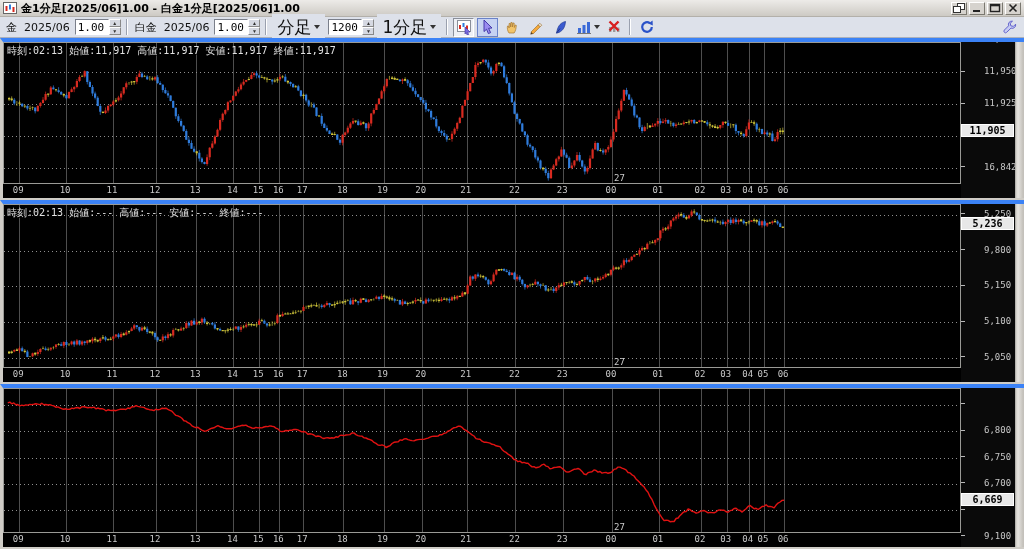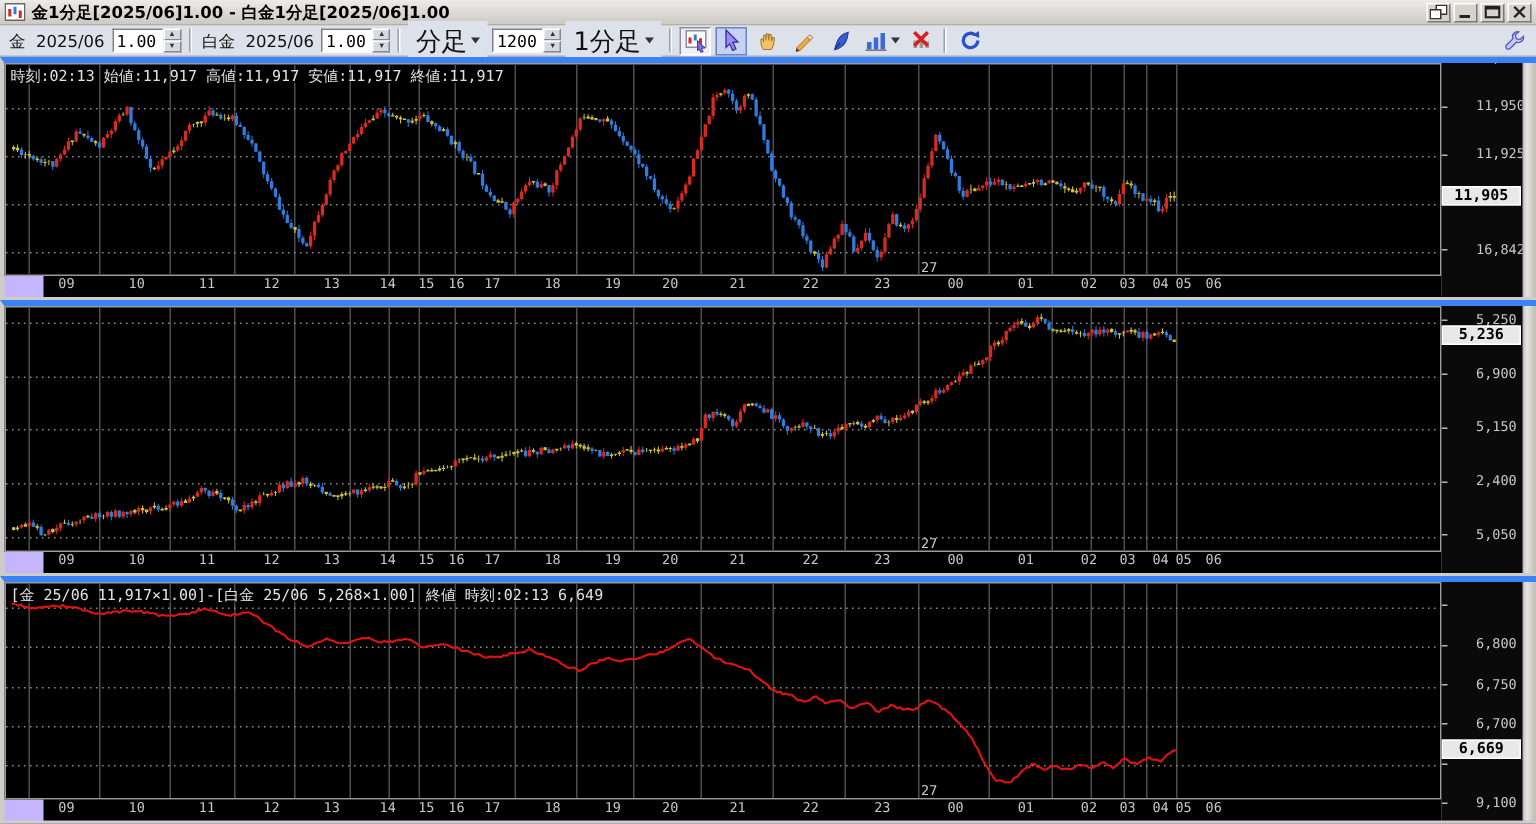--- a/index.html
+++ b/index.html
@@ -50,21 +50,21 @@
            border-bottom:2px solid #cfccc6; background:#c4b5fd; }
   .panel-gold   { grid-template-rows:142px 14px; flex:0 0 160px; }
   .panel-plat   { grid-template-rows:164px 14px; flex:0 0 182px; }
   .panel-spread { grid-template-rows:145px 14px; flex:0 0 163px; }
   .plot { grid-area:1/1; position:relative; background:#000; overflow:hidden;
           border:1px solid #9a9a96; }
   .plot svg { position:absolute; left:0; top:0; }
   .info { position:absolute; left:3px; top:1px; z-index:5; color:#e2e2e2;
           font:10px "DejaVu Sans Mono", monospace; white-space:nowrap;
           text-shadow:1px 1px 0 #000; }
-  .xstrip { grid-area:2/1; position:relative; background:#000; overflow:hidden;margin-left:26px; }
+  .xstrip { grid-area:2/1; position:relative; background:#000; overflow:hidden; }
   .xtick { position:absolute; top:1px; transform:translateX(-50%);
            font:9px "DejaVu Sans Mono", monospace; color:#c8c8c8; }
   .yaxis { grid-column:2; grid-row:1/3; position:relative; background:#0a0a0a; overflow:hidden; }
   .ytick { position:absolute; left:23px; font:9px "DejaVu Sans Mono", monospace; color:#c8c8c8; }
   .ytick-mark { position:absolute; left:0; width:4px; height:1px; background:#b8b8b8; }
   .ycur { position:absolute; left:0; right:1px; height:13px; background:#e8e8e8;
           border:1px solid #fff; color:#000; font:bold 10px "DejaVu Sans Mono", monospace;
           text-align:center; line-height:11px; z-index:6; }
   .rightpad { grid-column:3; grid-row:1/3;
               background:linear-gradient(to right,#9a9a96 0,#cfccc6 1px,#e6e4e0 3px,#c4c1bb 8px); }
@@ -260,41 +260,42 @@
         <span class="xtick" style="left: 696.924px;">02</span>
         <span class="xtick" style="left: 722.736px;">03</span>
         <span class="xtick" style="left: 744.724px;">04</span>
         <span class="xtick" style="left: 760.02px;">05</span>
         <span class="xtick" style="left: 780.096px;">06</span>
       </div>
   </div>
 
   <div class="panel panel-plat">
     <div class="plot">
+      <div class="info">時刻:02:13 始値:--- 高値:--- 安値:--- 終値:---</div>
     <svg width="956" height="162">
           <path d="M15.5 0V162M62.5 0V162M109.5 0V162M152.5 0V162M192.5 0V162M229.5 0V162M255.5 0V162M275.5 0V162M299.5 0V162M339.5 0V162M380.5 0V162M418.5 0V162M463.5 0V162M511.5 0V162M559.5 0V162M608.5 0V162M655.5 0V162M697.5 0V162M723.5 0V162M745.5 0V162M760.5 0V162M780.5 0V162" stroke="#4e4e4e" stroke-width="1" fill="none"></path>
           <path d="M0 153.5H956M0 117.5H956M0 81.5H956M0 46.5H956M0 10.5H956" stroke="#8f8f8f" stroke-width="1" stroke-dasharray="1 3" fill="none"></path>
           <path d="M10.3 144.2L10.3 147.3M15.5 141.4L15.5 148.1M28.6 147.6L28.6 152.2M33.8 144.7L33.8 151.0M36.4 143.2L36.4 149.1M46.8 142.4L46.8 146.0M52.0 139.1L52.0 143.8M59.8 136.3L59.8 143.1M67.6 135.7L67.6 140.3M72.9 134.1L72.9 140.5M78.1 135.3L78.1 140.9M83.3 135.1L83.3 139.6M88.5 132.2L88.5 138.5M96.3 132.6L96.3 138.0M109.3 130.7L109.3 136.1M111.9 129.0L111.9 132.9M117.1 126.9L117.1 133.2M122.3 125.1L122.3 130.5M127.6 121.9L127.6 126.3M130.2 118.9L130.2 125.0M138.0 121.2L138.0 126.2M158.8 129.2L158.8 137.3M164.0 127.2L164.0 134.6M169.2 123.3L169.2 132.6M177.1 121.6L177.1 126.0M182.3 116.0L182.3 124.0M187.5 115.1L187.5 120.8M192.7 114.8L192.7 120.4M197.9 112.5L197.9 119.8M231.8 121.4L231.8 124.5M237.0 120.1L237.0 127.0M242.2 117.4L242.2 123.2M255.2 113.7L255.2 120.0M273.4 108.5L273.4 119.2M278.6 106.7L278.6 112.0M299.5 100.2L299.5 106.3M320.3 98.8L320.3 103.0M322.9 95.9L322.9 100.9M349.0 92.5L349.0 99.9M356.8 92.7L356.8 98.3M364.6 94.0L364.6 97.8M372.4 90.5L372.4 94.3M377.6 88.7L377.6 94.5M398.5 93.9L398.5 101.1M411.5 92.8L411.5 99.0M421.9 92.7L421.9 98.6M437.5 92.0L437.5 96.8M448.0 90.9L448.0 95.6M453.2 90.0L453.2 95.2M458.4 86.2L458.4 91.9M463.6 79.0L463.6 89.4M466.2 70.2L466.2 80.9M471.4 69.3L471.4 76.0M487.0 74.7L487.0 80.3M489.6 67.5L489.6 77.1M492.3 64.2L492.3 70.5M507.9 67.2L507.9 70.3M513.1 69.3L513.1 76.3M523.5 79.9L523.5 83.6M531.3 74.3L531.3 79.9M552.2 82.0L552.2 87.9M554.8 77.8L554.8 84.9M560.0 77.2L560.0 82.2M575.6 75.9L575.6 81.1M580.8 71.9L580.8 77.3M591.2 72.8L591.2 77.7M596.4 71.4L596.4 75.7M599.1 70.1L599.1 74.6M601.7 67.8L601.7 73.2M606.9 64.6L606.9 71.4M609.5 60.5L609.5 66.2M617.3 58.4L617.3 64.7M619.9 53.4L619.9 62.7M625.1 53.6L625.1 57.5M627.7 51.1L627.7 56.2M630.3 49.3L630.3 52.2M635.5 42.9L635.5 51.6M638.1 41.2L638.1 46.0M643.3 37.4L643.3 44.2M651.2 34.3L651.2 40.2M653.8 33.0L653.8 36.7M656.4 25.2L656.4 35.7M659.0 21.8L659.0 28.0M664.2 19.3L664.2 25.5M666.8 15.4L666.8 24.1M669.4 12.1L669.4 16.5M672.0 9.7L672.0 15.6M674.6 7.5L674.6 13.9M685.0 9.5L685.0 14.1M687.6 4.7L687.6 12.1M721.5 16.2L721.5 21.3M724.1 14.2L724.1 19.1M729.3 12.9L729.3 19.1M734.5 13.6L734.5 19.4M747.5 15.2L747.5 16.7M758.0 15.3L758.0 22.6M763.2 17.4L763.2 22.0M768.4 15.5L768.4 19.7" stroke="#d82a20" stroke-width="0.7" fill="none"></path>
           <path d="M10.3 146.6L10.3 145.0M15.5 145.6L15.5 143.3M28.6 151.3L28.6 148.2M33.8 149.1L33.8 147.0M36.4 147.0L36.4 144.0M46.8 144.4L46.8 142.8M52.0 141.9L52.0 139.4M59.8 140.8L59.8 137.1M67.6 139.2L67.6 136.4M72.9 139.5L72.9 135.4M78.1 139.5L78.1 136.4M83.3 137.9L83.3 135.5M88.5 136.2L88.5 133.7M96.3 135.9L96.3 133.4M109.3 133.7L109.3 131.4M111.9 131.4L111.9 129.4M117.1 132.1L117.1 129.1M122.3 129.8L122.3 127.3M127.6 126.1L127.6 123.4M130.2 123.4L130.2 120.3M138.0 125.6L138.0 122.8M158.8 135.3L158.8 131.6M164.0 133.1L164.0 129.3M169.2 130.4L169.2 125.1M177.1 125.4L177.1 123.6M182.3 123.1L182.3 118.0M187.5 120.5L187.5 115.8M192.7 119.5L192.7 117.0M197.9 117.5L197.9 113.7M231.8 123.7L231.8 121.4M237.0 124.7L237.0 121.9M242.2 121.8L242.2 119.8M255.2 119.8L255.2 115.7M273.4 117.9L273.4 110.3M278.6 110.9L278.6 109.0M299.5 106.0L299.5 102.0M320.3 102.1L320.3 99.9M322.9 99.9L322.9 98.0M349.0 99.2L349.0 95.0M356.8 97.8L356.8 93.7M364.6 97.0L364.6 94.7M372.4 93.8L372.4 91.8M377.6 93.9L377.6 90.9M398.5 99.4L398.5 96.4M411.5 96.6L411.5 95.0M421.9 98.4L421.9 94.6M437.5 96.0L437.5 94.2M448.0 95.5L448.0 92.3M453.2 93.5L453.2 91.2M458.4 91.4L458.4 87.7M463.6 88.7L463.6 80.4M466.2 80.4L466.2 71.4M471.4 73.7L471.4 69.5M487.0 79.2L487.0 76.2M489.6 76.2L489.6 69.4M492.3 69.4L492.3 64.7M507.9 70.0L507.9 67.8M513.1 74.2L513.1 71.8M523.5 82.2L523.5 80.3M531.3 79.5L531.3 76.7M552.2 86.0L552.2 82.6M554.8 82.6L554.8 80.2M560.0 80.6L560.0 77.5M575.6 79.6L575.6 76.1M580.8 75.0L580.8 72.1M591.2 76.3L591.2 73.6M596.4 75.0L596.4 73.6M599.1 73.6L599.1 72.0M601.7 72.0L601.7 69.3M606.9 69.8L606.9 64.7M609.5 64.7L609.5 62.5M617.3 62.6L617.3 60.3M619.9 60.3L619.9 55.2M625.1 56.8L625.1 55.0M627.7 55.0L627.7 51.7M630.3 51.7L630.3 49.8M635.5 49.4L635.5 45.3M638.1 45.3L638.1 43.1M643.3 44.2L643.3 38.7M651.2 37.8L651.2 35.0M653.8 35.0L653.8 33.2M656.4 33.2L656.4 25.6M659.0 25.6L659.0 23.7M664.2 24.0L664.2 21.6M666.8 21.6L666.8 15.6M669.4 15.6L669.4 13.6M672.0 13.6L672.0 11.5M674.6 11.5L674.6 9.5M685.0 13.2L685.0 10.4M687.6 10.4L687.6 6.5M721.5 19.0L721.5 17.0M724.1 17.0L724.1 14.8M729.3 18.0L729.3 14.6M734.5 16.9L734.5 14.9M747.5 16.7L747.5 15.3M758.0 20.2L758.0 16.3M763.2 20.6L763.2 17.9M768.4 18.1L768.4 16.6" stroke="#d82a20" stroke-width="2.2" fill="none"></path>
           <path d="M18.2 141.5L18.2 146.4M23.4 144.9L23.4 152.2M41.6 141.5L41.6 145.7M57.2 137.1L57.2 141.2M62.4 135.1L62.4 142.2M70.2 135.4L70.2 141.8M75.5 135.2L75.5 140.6M80.7 135.8L80.7 140.4M101.5 130.9L101.5 136.5M114.5 127.9L114.5 133.6M132.8 120.0L132.8 124.1M135.4 121.7L135.4 127.2M143.2 121.5L143.2 129.0M151.0 126.4L151.0 134.7M153.6 131.4L153.6 137.0M161.4 130.4L161.4 135.4M184.9 116.3L184.9 122.8M190.1 113.3L190.1 119.9M200.5 112.3L200.5 119.0M208.3 117.0L208.3 120.5M210.9 117.0L210.9 124.6M216.1 122.6L216.1 125.9M234.4 121.4L234.4 126.8M260.4 114.5L260.4 119.0M263.0 117.7L263.0 122.3M317.7 98.9L317.7 103.6M325.5 97.8L325.5 102.4M346.4 93.2L346.4 99.9M354.2 95.9L354.2 100.2M362.0 93.2L362.0 97.4M375.0 91.4L375.0 95.7M390.7 92.8L390.7 97.6M395.9 94.8L395.9 99.7M401.1 95.6L401.1 99.1M419.3 95.9L419.3 99.3M424.5 92.9L424.5 97.5M445.4 92.4L445.4 98.1M468.8 70.7L468.8 75.5M474.0 67.5L474.0 72.6M481.8 71.5L481.8 75.7M484.4 73.8L484.4 80.7M500.1 63.2L500.1 66.4M502.7 64.0L502.7 67.4M505.3 65.0L505.3 70.8M510.5 66.7L510.5 74.7M515.7 70.1L515.7 76.8M518.3 73.9L518.3 80.5M520.9 78.6L520.9 84.6M533.9 76.5L533.9 81.7M536.5 78.6L536.5 83.6M541.7 80.1L541.7 86.4M549.6 81.4L549.6 87.9M570.4 75.6L570.4 81.7M583.4 70.2L583.4 75.2M586.0 72.1L586.0 77.5M622.5 53.1L622.5 58.4M679.8 8.0L679.8 12.9M692.8 7.4L692.8 11.0M695.4 8.5L695.4 15.3M711.1 12.1L711.1 18.4M718.9 14.5L718.9 20.2M726.7 12.3L726.7 20.0M731.9 12.4L731.9 19.4M739.7 14.2L739.7 19.6M755.3 13.6L755.3 20.7M760.6 14.4L760.6 21.5M773.6 15.1L773.6 20.2M776.2 17.7L776.2 22.1" stroke="#2f7cdc" stroke-width="0.7" fill="none"></path>
           <path d="M18.2 143.3L18.2 146.2M23.4 146.4L23.4 151.9M41.6 143.5L41.6 144.9M57.2 139.3L57.2 140.8M62.4 137.1L62.4 139.9M70.2 136.4L70.2 139.5M75.5 135.4L75.5 139.5M80.7 136.4L80.7 137.9M101.5 132.2L101.5 134.8M114.5 129.4L114.5 132.1M132.8 120.3L132.8 122.1M135.4 122.1L135.4 125.6M143.2 123.7L143.2 127.1M151.0 128.0L151.0 132.2M153.6 132.2L153.6 135.2M161.4 131.6L161.4 133.1M184.9 118.0L184.9 120.5M190.1 115.8L190.1 119.5M200.5 113.7L200.5 117.5M208.3 118.1L208.3 119.6M210.9 119.6L210.9 123.4M216.1 123.9L216.1 125.5M234.4 121.4L234.4 124.7M260.4 115.7L260.4 118.5M263.0 118.5L263.0 120.5M317.7 100.6L317.7 102.1M325.5 98.0L325.5 99.9M346.4 95.5L346.4 99.2M354.2 96.2L354.2 97.8M362.0 94.6L362.0 97.0M375.0 91.8L375.0 93.9M390.7 94.0L390.7 95.7M395.9 95.0L395.9 99.4M401.1 96.4L401.1 99.0M419.3 96.3L419.3 98.4M424.5 94.6L424.5 96.3M445.4 93.9L445.4 95.5M468.8 71.4L468.8 73.7M474.0 69.5L474.0 71.3M481.8 72.3L481.8 74.7M484.4 74.7L484.4 79.2M500.1 64.0L500.1 65.7M502.7 65.7L502.7 67.1M505.3 67.1L505.3 70.0M510.5 67.8L510.5 74.2M515.7 71.8L515.7 74.7M518.3 74.7L518.3 79.0M520.9 79.0L520.9 82.2M533.9 76.7L533.9 79.3M536.5 79.3L536.5 81.0M541.7 80.3L541.7 85.5M549.6 83.8L549.6 86.0M570.4 77.3L570.4 79.4M583.4 72.1L583.4 74.5M586.0 74.5L586.0 77.0M622.5 55.2L622.5 56.8M679.8 10.1L679.8 12.6M692.8 7.5L692.8 10.0M695.4 10.0L695.4 14.6M711.1 14.5L711.1 16.5M718.9 16.8L718.9 19.0M726.7 14.8L726.7 18.0M731.9 14.6L731.9 16.9M739.7 15.8L739.7 18.2M755.3 16.2L755.3 20.2M760.6 16.3L760.6 20.6M773.6 16.5L773.6 18.5M776.2 18.5L776.2 21.9" stroke="#2f7cdc" stroke-width="2.2" fill="none"></path>
           <path d="M5.1 146.6L5.1 148.7M7.7 145.6L7.7 148.8M12.9 143.4L12.9 145.6M20.8 144.1L20.8 148.3M26.0 151.0L26.0 152.1M31.2 147.4L31.2 150.7M39.0 141.4L39.0 144.3M44.2 142.5L44.2 146.1M49.4 141.3L49.4 144.4M54.6 138.1L54.6 140.6M65.0 138.0L65.0 141.1M85.9 134.4L85.9 137.9M91.1 131.9L91.1 137.4M93.7 134.8L93.7 137.3M98.9 130.0L98.9 134.5M104.1 133.4L104.1 135.4M106.7 131.9L106.7 135.3M119.7 127.5L119.7 130.4M125.0 125.4L125.0 129.0M140.6 120.8L140.6 125.1M145.8 126.3L145.8 128.3M148.4 126.1L148.4 130.6M156.2 134.7L156.2 136.0M166.6 128.2L166.6 131.8M171.8 122.9L171.8 125.1M174.4 124.0L174.4 126.5M179.7 122.2L179.7 125.6M195.3 115.9L195.3 119.8M203.1 116.0L203.1 120.5M205.7 117.9L205.7 119.7M213.5 123.4L213.5 125.5M218.7 125.0L218.7 125.8M221.3 125.6L221.3 128.4M223.9 123.0L223.9 127.6M226.5 122.3L226.5 125.7M229.2 122.7L229.2 126.0M239.6 119.8L239.6 123.4M244.8 117.2L244.8 121.3M247.4 118.1L247.4 121.5M250.0 119.6L250.0 121.0M252.6 118.0L252.6 122.3M257.8 113.7L257.8 116.2M265.6 117.0L265.6 121.4M268.2 116.3L268.2 120.9M270.8 116.6L270.8 120.4M276.0 110.0L276.0 112.0M281.3 107.6L281.3 109.1M283.9 107.0L283.9 109.1M286.5 108.0L286.5 109.1M289.1 105.5L289.1 109.3M291.7 105.2L291.7 109.0M294.3 105.1L294.3 107.2M296.9 105.4L296.9 108.4M302.1 100.7L302.1 103.9M304.7 100.6L304.7 103.9M307.3 98.5L307.3 102.7M309.9 100.0L309.9 100.5M312.5 97.5L312.5 101.8M315.1 98.7L315.1 103.4M328.1 99.0L328.1 100.4M330.7 96.5L330.7 102.8M333.3 95.7L333.3 99.5M336.0 95.3L336.0 99.0M338.6 96.0L338.6 98.9M341.2 94.3L341.2 99.8M343.8 94.2L343.8 96.3M351.6 93.9L351.6 97.1M359.4 93.0L359.4 94.7M367.2 94.4L367.2 96.2M369.8 93.3L369.8 95.6M380.2 89.2L380.2 94.0M382.8 90.6L382.8 94.0M385.4 90.6L385.4 95.7M388.1 91.4L388.1 96.0M393.3 94.5L393.3 96.0M403.7 96.8L403.7 100.7M406.3 97.6L406.3 99.0M408.9 95.5L408.9 99.2M414.1 94.3L414.1 95.7M416.7 92.4L416.7 97.9M427.1 93.6L427.1 96.4M429.7 94.9L429.7 97.2M432.3 93.4L432.3 96.8M434.9 92.7L434.9 97.7M440.2 92.3L440.2 94.7M442.8 92.8L442.8 96.3M450.6 90.2L450.6 95.4M455.8 91.1L455.8 92.1M461.0 87.3L461.0 90.4M476.6 69.3L476.6 72.8M479.2 70.1L479.2 73.6M494.9 64.0L494.9 65.9M497.5 63.7L497.5 65.9M526.1 78.7L526.1 82.2M528.7 77.9L528.7 80.6M539.1 78.2L539.1 81.0M544.3 82.9L544.3 86.8M547.0 82.0L547.0 85.6M557.4 77.8L557.4 81.6M562.6 77.3L562.6 79.8M565.2 75.9L565.2 78.8M567.8 75.3L567.8 78.4M573.0 77.5L573.0 80.7M578.2 74.4L578.2 77.0M588.6 75.0L588.6 79.4M593.8 71.7L593.8 77.0M604.3 68.5L604.3 71.1M612.1 61.6L612.1 64.8M614.7 61.6L614.7 65.0M632.9 48.2L632.9 49.9M640.7 42.2L640.7 45.6M645.9 36.0L645.9 39.4M648.5 35.3L648.5 38.0M661.6 22.0L661.6 26.0M677.2 7.2L677.2 11.6M682.4 10.3L682.4 14.9M690.2 4.2L690.2 9.1M698.0 14.4L698.0 16.1M700.6 14.7L700.6 17.3M703.3 14.4L703.3 16.9M705.9 13.6L705.9 16.6M708.5 13.7L708.5 17.5M713.7 15.2L713.7 18.0M716.3 15.7L716.3 19.8M737.1 13.8L737.1 16.8M742.3 17.0L742.3 20.8M744.9 15.5L744.9 19.3M750.1 13.4L750.1 17.6M752.7 14.2L752.7 18.5M765.8 16.9L765.8 18.9M771.0 14.0L771.0 18.0M778.8 21.9L778.8 23.1" stroke="#cdc33a" stroke-width="0.7" fill="none"></path>
           <path d="M5.1 146.5L5.1 148.4M7.7 147.9L7.7 146.6M12.9 144.5L12.9 146.1M20.8 145.7L20.8 146.9M26.0 151.4L26.0 151.8M31.2 147.7L31.2 149.6M39.0 143.5L39.0 144.0M44.2 144.4L44.2 144.9M49.4 142.3L49.4 142.4M54.6 138.9L54.6 139.8M65.0 139.4L65.0 139.7M85.9 135.0L85.9 136.7M91.1 133.7L91.1 135.2M93.7 134.7L93.7 136.4M98.9 133.4L98.9 132.2M104.1 134.3L104.1 135.3M106.7 134.8L106.7 133.7M119.7 128.6L119.7 130.3M125.0 127.3L125.0 126.1M140.6 122.3L140.6 124.2M145.8 126.6L145.8 127.7M148.4 126.7L148.4 128.5M156.2 134.7L156.2 135.8M166.6 129.3L166.6 130.4M171.8 124.6L171.8 124.8M174.4 124.3L174.4 125.4M179.7 123.1L179.7 123.6M195.3 116.5L195.3 118.0M203.1 117.5L203.1 118.9M205.7 118.4L205.7 118.6M213.5 122.9L213.5 124.4M218.7 125.0L218.7 126.2M221.3 125.2L221.3 126.3M223.9 125.8L223.9 124.4M226.5 123.9L226.5 124.9M229.2 123.9L229.2 124.2M239.6 121.4L239.6 122.3M244.8 119.3L244.8 120.1M247.4 119.1L247.4 120.2M250.0 119.2L250.0 120.6M252.6 119.6L252.6 120.3M257.8 115.2L257.8 116.2M265.6 120.5L265.6 119.4M268.2 118.9L268.2 119.0M270.8 118.0L270.8 118.4M276.0 109.8L276.0 111.4M281.3 108.5L281.3 109.4M283.9 108.4L283.9 109.4M286.5 108.4L286.5 109.2M289.1 108.7L289.1 107.4M291.7 106.9L291.7 107.6M294.3 106.6L294.3 106.8M296.9 105.8L296.9 106.5M302.1 101.5L302.1 101.6M304.7 100.6L304.7 101.9M307.3 101.4L307.3 100.3M309.9 99.8L309.9 100.5M312.5 100.0L312.5 101.4M315.1 100.9L315.1 101.1M328.1 99.4L328.1 100.7M330.7 100.2L330.7 98.9M333.3 98.9L333.3 97.8M336.0 97.3L336.0 97.4M338.6 96.4L338.6 97.7M341.2 97.2L341.2 95.9M343.8 95.4L343.8 96.0M351.6 95.0L351.6 96.2M359.4 93.2L359.4 95.1M367.2 94.2L367.2 95.2M369.8 94.2L369.8 94.3M380.2 90.4L380.2 92.0M382.8 91.5L382.8 92.7M385.4 92.2L385.4 94.2M388.1 93.2L388.1 94.5M393.3 95.2L393.3 95.5M403.7 99.0L403.7 98.0M406.3 97.5L406.3 98.2M408.9 97.7L408.9 96.6M414.1 94.5L414.1 95.4M416.7 94.9L416.7 96.3M427.1 95.8L427.1 95.8M429.7 94.8L429.7 95.7M432.3 94.7L432.3 95.2M434.9 94.7L434.9 96.0M440.2 93.7L440.2 94.7M442.8 93.7L442.8 94.4M450.6 92.3L450.6 93.5M455.8 90.7L455.8 91.9M461.0 87.2L461.0 89.2M476.6 70.8L476.6 71.6M479.2 71.1L479.2 72.3M494.9 64.2L494.9 65.7M497.5 65.2L497.5 64.0M526.1 79.8L526.1 80.2M528.7 79.2L528.7 80.0M539.1 80.5L539.1 80.8M544.3 85.5L544.3 84.4M547.0 83.9L547.0 84.3M557.4 79.7L557.4 81.1M562.6 77.0L562.6 78.0M565.2 77.0L565.2 77.3M567.8 76.3L567.8 77.8M573.0 78.9L573.0 80.1M578.2 76.1L578.2 75.0M588.6 76.5L588.6 76.8M593.8 73.6L593.8 75.0M604.3 68.8L604.3 70.3M612.1 62.5L612.1 63.7M614.7 63.7L614.7 62.6M632.9 49.3L632.9 49.9M640.7 43.1L640.7 44.2M645.9 38.2L645.9 38.3M648.5 37.3L648.5 38.3M661.6 23.2L661.6 24.5M677.2 9.0L677.2 10.6M682.4 12.1L682.4 13.7M690.2 6.5L690.2 7.5M698.0 14.1L698.0 15.4M700.6 14.9L700.6 15.9M703.3 15.4L703.3 16.4M705.9 15.4L705.9 16.1M708.5 15.6L708.5 14.5M713.7 16.5L713.7 17.5M716.3 17.0L716.3 17.3M737.1 14.4L737.1 16.3M742.3 18.2L742.3 17.1M744.9 16.6L744.9 17.2M750.1 14.8L750.1 16.1M752.7 15.1L752.7 16.7M765.8 17.4L765.8 18.6M771.0 16.1L771.0 17.0M778.8 21.4L778.8 23.0" stroke="#cdc33a" stroke-width="2.2" fill="none"></path>
           <text x="610.0" y="160" fill="#cccccc" font-size="9px" font-family="DejaVu Sans Mono, monospace">27</text>
         </svg>
       </div>
     <div class="yaxis">
         <div class="ytick-mark" style="top: 152.222px;"></div>
         <div class="ytick" style="top: 147.722px;">5,050</div>
         <div class="ytick-mark" style="top: 116.54px;"></div>
-        <div class="ytick" style="top: 112.04px;">2,400</div>
+        <div class="ytick" style="top: 112.04px;">5,100</div>
         <div class="ytick-mark" style="top: 80.8568px;"></div>
         <div class="ytick" style="top: 76.3568px;">5,150</div>
         <div class="ytick-mark" style="top: 45.174px;"></div>
-        <div class="ytick" style="top: 40.674px;">6,900</div>
+        <div class="ytick" style="top: 40.674px;">9,800</div>
         <div class="ytick-mark" style="top: 9.49119px;"></div>
         <div class="ytick" style="top: 4.99119px;">5,250</div>
         <div class="ycur" style="top: 13.4824px;">5,236</div>
       </div>
     <div class="rightpad"></div>
     <div class="xstrip">
         <span class="xtick" style="left: 15.296px;">09</span>
         <span class="xtick" style="left: 62.14px;">10</span>
         <span class="xtick" style="left: 108.984px;">11</span>
         <span class="xtick" style="left: 152.004px;">12</span>
@@ -314,21 +315,20 @@
         <span class="xtick" style="left: 696.924px;">02</span>
         <span class="xtick" style="left: 722.736px;">03</span>
         <span class="xtick" style="left: 744.724px;">04</span>
         <span class="xtick" style="left: 760.02px;">05</span>
         <span class="xtick" style="left: 780.096px;">06</span>
       </div>
   </div>
 
   <div class="panel panel-spread">
     <div class="plot">
-      <div class="info">[金 25/06 11,917×1.00]-[白金 25/06 5,268×1.00] 終値 時刻:02:13 6,649</div>
     <svg width="956" height="143">
           <path d="M15.5 0V143M62.5 0V143M109.5 0V143M152.5 0V143M192.5 0V143M229.5 0V143M255.5 0V143M275.5 0V143M299.5 0V143M339.5 0V143M380.5 0V143M418.5 0V143M463.5 0V143M511.5 0V143M559.5 0V143M608.5 0V143M655.5 0V143M697.5 0V143M723.5 0V143M745.5 0V143M760.5 0V143M780.5 0V143" stroke="#4e4e4e" stroke-width="1" fill="none"></path>
           <path d="M0 121.5H956M0 95.5H956M0 69.5H956M0 42.5H956M0 16.5H956" stroke="#8f8f8f" stroke-width="1" stroke-dasharray="1 3" fill="none"></path>
           <path d="M3.8 13.8L5.8 13.1L7.8 14.8L9.8 13.9L11.8 15.8L13.8 15.5L15.8 16.8L17.8 16.1L19.8 16.7L21.8 15.9L23.8 16.1L25.8 15.4L27.8 15.6L29.8 15.2L31.8 14.7L33.8 15.1L35.8 15.6L37.8 14.3L39.8 15.8L41.8 15.5L43.8 16.0L45.8 15.7L47.8 16.4L49.8 16.9L51.8 18.2L53.8 17.9L55.8 18.8L57.8 19.7L59.8 20.2L61.8 19.8L63.8 20.4L65.8 20.3L67.8 19.1L69.8 19.7L71.8 18.7L73.8 18.5L75.8 19.5L77.8 17.9L79.9 17.8L81.9 18.3L83.9 18.8L85.9 18.4L87.9 18.7L89.9 18.1L91.9 19.8L93.9 19.0L95.9 19.8L97.9 19.7L99.9 20.3L101.9 21.8L103.9 20.8L105.9 21.3L107.9 21.5L109.9 21.2L111.9 21.7L113.9 20.9L115.9 20.3L117.9 20.3L119.9 20.1L121.9 20.5L123.9 19.0L125.9 19.5L127.9 17.7L129.9 17.9L131.9 16.7L133.9 17.4L135.9 17.9L137.9 18.1L139.9 18.4L141.9 19.8L143.9 20.2L145.9 20.9L147.9 21.0L149.9 21.6L151.9 20.2L153.9 20.8L155.9 20.4L157.9 19.3L159.9 19.5L161.9 19.2L163.9 20.3L165.9 21.3L167.9 22.2L169.9 24.4L171.9 26.4L173.9 26.9L175.9 27.8L177.9 29.3L179.9 31.8L181.9 32.1L183.9 33.7L185.9 34.6L187.9 36.8L189.9 37.8L191.9 38.6L193.9 38.3L195.9 39.9L197.9 41.2L199.9 42.0L201.9 42.1L203.9 41.2L205.9 40.0L207.9 39.2L209.9 38.8L211.9 37.7L213.9 36.7L215.9 37.7L217.9 38.2L219.9 39.1L221.9 39.7L223.9 39.8L225.9 39.7L227.9 39.7L229.9 38.8L231.9 38.1L233.9 37.3L235.9 37.0L237.9 36.3L239.9 36.5L241.9 36.1L243.9 37.3L245.9 38.1L247.9 39.0L249.9 39.4L251.9 38.4L253.9 38.9L255.9 38.6L257.9 38.9L259.9 38.0L261.9 37.5L263.9 37.6L265.9 36.9L267.9 37.3L269.9 37.6L271.9 39.1L273.9 39.9L275.9 42.1L277.9 42.6L279.9 42.2L281.9 41.5L283.9 41.8L285.9 41.2L287.9 41.2L289.9 40.5L291.9 40.5L293.9 40.9L295.9 41.8L297.9 42.9L299.9 42.5L301.9 43.2L303.9 45.2L305.9 44.8L307.9 45.1L309.9 46.0L311.9 47.5L313.9 47.0L315.9 47.4L317.9 48.8L319.9 49.5L321.9 48.9L323.9 48.7L325.9 49.2L327.9 48.7L329.9 49.1L331.9 47.8L333.9 48.2L335.9 46.4L337.9 46.3L339.9 46.6L341.9 46.0L343.9 45.9L345.9 45.6L347.9 44.0L349.9 43.9L351.9 45.6L353.9 46.6L355.9 47.1L357.9 47.1L359.9 48.8L361.9 49.0L364.0 50.0L366.0 50.7L368.0 51.5L370.0 53.4L372.0 54.4L374.0 56.0L376.0 56.4L378.0 55.9L380.0 56.6L382.0 58.5L384.0 57.5L386.0 56.7L388.0 54.5L390.0 53.3L392.0 53.0L394.0 52.9L396.0 50.9L398.0 51.3L400.0 50.0L402.0 49.6L404.0 50.6L406.0 51.2L408.0 51.6L410.0 51.9L412.0 51.0L414.0 50.6L416.0 50.4L418.0 50.4L420.0 50.4L422.0 49.7L424.0 49.1L426.0 48.1L428.0 47.4L430.0 47.1L432.0 47.3L434.0 47.1L436.0 45.6L438.0 45.8L440.0 44.3L442.0 43.9L444.0 42.1L446.0 41.5L448.0 39.9L450.0 38.7L452.0 38.4L454.0 37.3L456.0 37.1L458.0 38.3L460.0 40.4L462.0 41.4L464.0 42.9L466.0 44.3L468.0 45.9L470.0 47.0L472.0 49.6L474.0 50.1L476.0 50.2L478.0 52.2L480.0 53.2L482.0 53.3L484.0 53.6L486.0 54.1L488.0 55.3L490.0 55.6L492.0 56.8L494.0 57.2L496.0 57.6L498.0 60.4L500.0 62.3L502.0 63.4L504.0 65.1L506.0 66.4L508.0 67.9L510.0 70.5L512.0 70.9L514.0 72.7L516.0 72.1L518.0 73.8L520.0 73.4L522.0 74.2L524.0 74.2L526.0 76.2L528.0 77.9L530.0 77.7L532.0 78.8L534.0 78.3L536.0 77.6L538.0 75.8L540.0 75.2L542.0 77.1L544.0 77.6L546.0 79.9L548.0 79.3L550.0 78.5L552.0 78.4L554.0 78.0L556.0 77.8L558.0 79.2L560.0 80.9L562.0 82.7L564.0 83.1L566.0 82.5L568.0 81.4L570.0 80.3L572.0 80.1L574.0 79.5L576.0 80.4L578.0 82.4L580.0 85.0L582.0 85.7L584.0 83.7L586.0 83.1L588.0 82.8L590.0 80.9L592.0 81.5L594.0 83.1L596.0 82.5L598.0 84.1L600.0 83.6L602.0 83.4L604.0 84.3L606.0 83.8L608.0 82.8L610.0 80.4L612.0 79.9L614.0 78.1L616.0 78.1L618.0 79.1L620.0 79.9L622.0 80.9L624.0 83.5L626.0 83.9L628.0 85.8L630.0 87.0L632.0 89.9L634.0 91.8L636.0 93.7L638.0 96.1L640.0 97.8L642.0 101.0L644.0 103.2L646.0 107.7L648.0 110.5L650.1 115.6L652.1 119.3L654.1 122.7L656.1 125.8L658.1 129.0L660.1 131.6L662.1 131.2L664.1 131.4L666.1 132.7L668.1 132.5L670.1 132.5L672.1 129.5L674.1 129.0L676.1 126.4L678.1 124.4L680.1 122.8L682.1 122.6L684.1 120.0L686.1 120.7L688.1 122.4L690.1 122.9L692.1 124.2L694.1 123.6L696.1 122.3L698.1 121.9L700.1 121.5L702.1 122.7L704.1 123.9L706.1 123.4L708.1 123.6L710.1 123.8L712.1 122.8L714.1 121.2L716.1 120.9L718.1 121.3L720.1 121.2L722.1 122.8L724.1 123.2L726.1 121.7L728.1 121.1L730.1 119.5L732.1 119.2L734.1 121.0L736.1 121.4L738.1 123.1L740.1 121.2L742.1 119.8L744.1 117.5L746.1 116.5L748.1 118.1L750.1 119.7L752.1 119.3L754.1 120.5L756.1 119.1L758.1 117.5L760.1 117.3L762.1 115.8L764.1 117.5L766.1 117.4L768.1 117.9L770.1 118.8L772.1 116.1L774.1 114.1L776.1 113.0L778.1 111.4L780.1 111.3" stroke="#e01212" stroke-width="1.4" fill="none" stroke-linejoin="round"></path>
           <text x="610.0" y="141" fill="#cccccc" font-size="9px" font-family="DejaVu Sans Mono, monospace">27</text>
         </svg>
       </div>
     <div class="yaxis">
         <div class="ytick-mark" style="top: 147.249px;"></div>
         <div class="ytick" style="top: 142.749px;">9,100</div>

